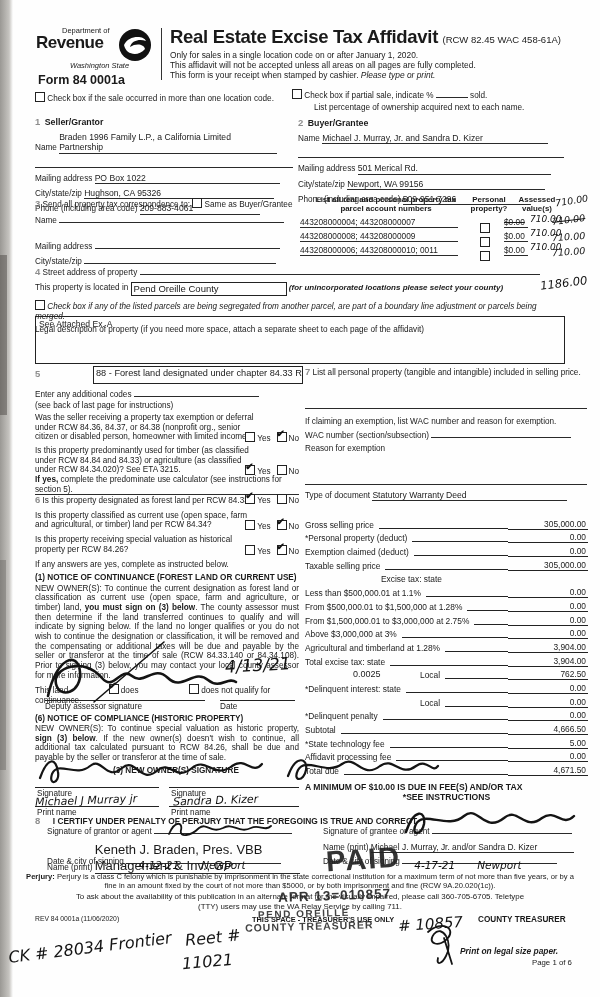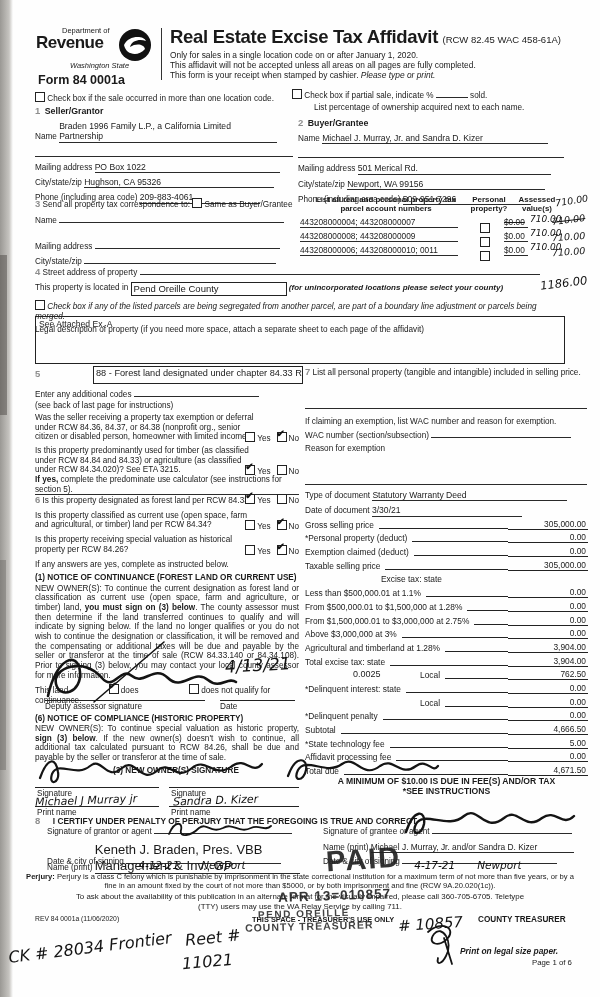--- a/index.html
+++ b/index.html
@@ -57,21 +57,21 @@
     <span>Check box if the sale occurred in more than one location code.</span>
   </div>
   <div class="abs lbl" style="left:292px;top:89px;">
     <span class="cb"><span class="ck"></span></span>
     <span>Check box if partial sale, indicate %</span>
     <span class="ul" style="display:inline-block;width:32px;"></span>
     <span>sold.</span>
     <div style="margin:2px 0 1px 22px;">List percentage of ownership acquired next to each name.</div>
   </div>
 
-  <div class="abs" style="left:35px;top:100px;width:258px;">
+  <div class="abs" style="left:35px;top:111px;width:258px;">
     <div><span class="secnum">1</span> <span class="b" style="font-size:8.8px;">Seller/Grantor</span></div>
     <div class="lbl" style="margin-top:3px;"><span>Name</span> <span class="ul" style="display:inline-block;width:218px;font-size:8.6px;">Braden 1996 Family L.P., a California Limited Partnership</span></div>
     <div class="ul" style="height:13px;"></div>
     <div class="lbl" style="margin-top:5px;"><span>Mailing address</span> <span class="ul" style="display:inline-block;width:185px;font-size:8.6px;">PO Box 1022</span></div>
     <div class="lbl" style="margin-top:4px;"><span>City/state/zip</span> <span class="ul" style="display:inline-block;width:190px;font-size:8.6px;">Hughson, CA 95326</span></div>
     <div class="lbl" style="margin-top:4px;"><span>Phone (including area code)</span> <span class="ul" style="display:inline-block;width:120px;font-size:8.6px;">209-883-4061</span></div>
   </div>
 
   <div class="abs" style="left:298px;top:112px;width:266px;">
     <div><span class="secnum">2</span> <span class="b" style="font-size:8.8px;">Buyer/Grantee</span></div>
@@ -218,21 +218,20 @@
     <div class="lbl" style="line-height:1.2;"><span class="secnum">7</span> <span>List all personal property (tangible and intangible) included in selling price.</span></div>
     <div class="ul" style="margin-top:30px;height:0;width:282px;"></div>
     <div class="lbl" style="margin-top:8px;">If claiming an exemption, list WAC number and reason for exemption.</div>
     <div class="lbl" style="margin-top:4px;"><span>WAC number (section/subsection)</span> <span class="ul" style="display:inline-block;width:140px;"></span></div>
     <div class="lbl" style="margin-top:3px;">Reason for exemption</div>
   </div>
 
   <div class="abs" style="left:305px;top:484px;width:282px;">
     <div class="ul" style="width:282px;height:0;"></div>
     <div class="lbl" style="margin-top:5px;"><span>Type of document</span> <span class="ul" style="display:inline-block;width:195px;font-size:8.6px;">Statutory Warranty Deed</span></div>
-    <div class="lbl" style="margin-top:4px;"><span>Date of document</span> <span class="ul" style="display:inline-block;width:150px;font-size:8.6px;">3/30/21</span></div>
   </div>
 
   <div class="abs" style="left:305px;top:516px;width:283px;">
     <div class="feerow">
         <span class="feelbl">Gross selling price</span>
         <span class="feefill"></span>
         <span class="feeval">305,000.00</span>
       </div>
     <div class="feerow">
         <span class="feelbl">*Personal property (deduct)</span>
@@ -316,21 +315,21 @@
     <div class="feerow">
         <span class="feelbl">Affidavit processing fee</span>
         <span class="feefill"></span>
         <span class="feeval">0.00</span>
       </div>
     <div class="feerow">
         <span class="feelbl">Total due</span>
         <span class="feefill"></span>
         <span class="feeval">4,671.50</span>
       </div>
-    <div class="b" style="text-align:center;font-size:8.6px;">A MINIMUM OF $10.00 IS DUE IN FEE(S) AND/OR TAX</div>
+    <div class="b" style="font-size:8.6px;margin-top:6px;">A MINIMUM OF $10.00 IS DUE IN FEE(S) AND/OR TAX</div>
     <div class="b" style="text-align:center;font-size:8.6px;">*SEE INSTRUCTIONS</div>
   </div>
 
   <div class="abs" style="left:35px;top:810px;width:556px;">
     <div><span class="secnum">8</span> <span class="b" style="font-size:8.4px;padding-left:8px;">I CERTIFY UNDER PENALTY OF PERJURY THAT THE FOREGOING IS TRUE AND CORRECT</span></div>
 
     <div class="abs lbl" style="left:12px;top:17px;"><span>Signature of grantor or agent</span> <span class="ul" style="display:inline-block;width:138px;"></span></div>
     <div class="abs lbl" style="left:12px;top:32px;"><span>Name (print)</span> <span class="ul" style="display:inline-block;width:205px;font-size:13px;">Keneth J. Braden, Pres. VBB Management &amp; Inv., GP</span></div>
     <div class="abs lbl" style="left:12px;top:47px;"><span>Date &amp; city of signing</span> <span class="ul" style="display:inline-block;width:155px;position:relative;"><span class="hw" style="position:absolute;left:12px;top:-4px;font-size:10.5px;">4-12-21</span><span class="hw" style="position:absolute;left:75px;top:-4px;font-size:10.5px;">Newport</span></span></div>
 

